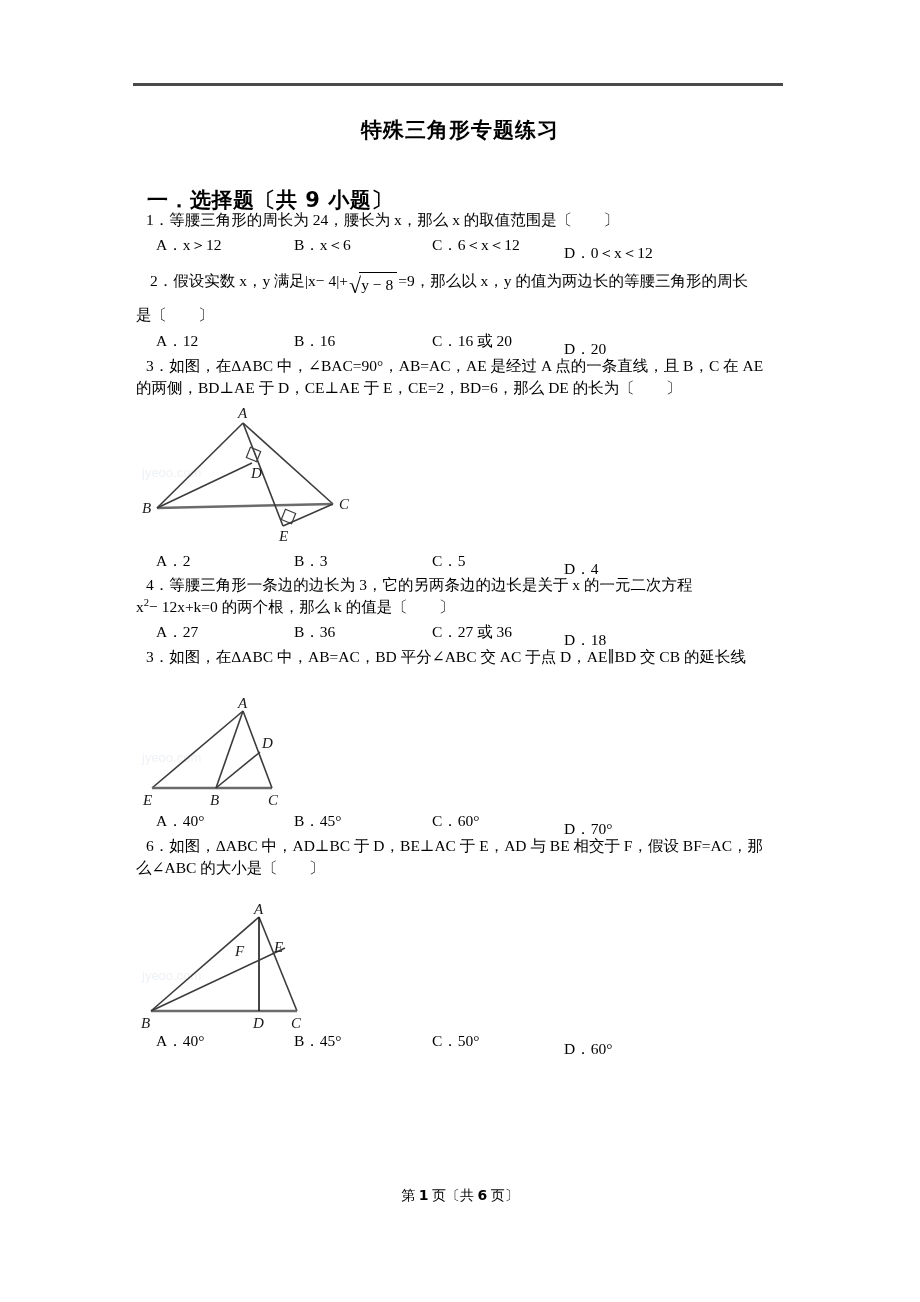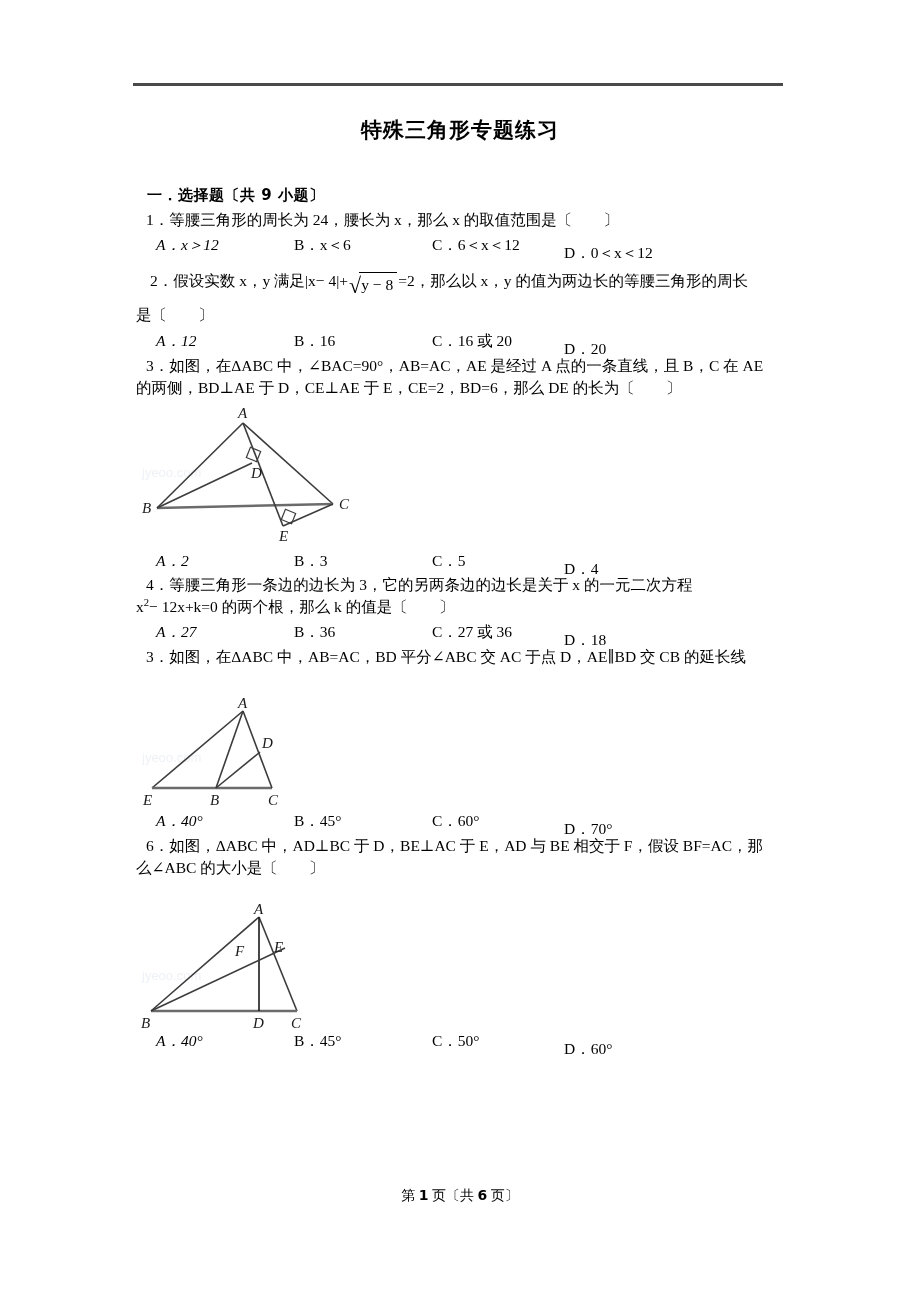--- a/index.html
+++ b/index.html
@@ -37,21 +37,21 @@
     font-size: 21px;
     letter-spacing: 1px;
   }
   
   .section-heading {
     position: absolute;
     left: 147px;
     top: 186px;
     font-family: "DejaVu Sans", "Liberation Sans", sans-serif;
     font-weight: bold;
-    font-size: 15px;
+    font-size: 21px;
     letter-spacing: 0.5px;
   }
   
   .line {
     position: absolute;
     font-size: 15.5px;
     line-height: 22px;
     white-space: nowrap;
   }
   .qline { left: 146px; }
@@ -61,21 +61,21 @@
     position: absolute;
     left: 136px;
     font-size: 15.5px;
     line-height: 22px;
     width: 700px;
   }
   .opt {
     position: absolute;
     white-space: nowrap;
   }
-  .opt-a { left: 20px; font-style: italic; }
+  .opt-a { left: 20px; }
   .opt-b { left: 158px; }
   .opt-c { left: 296px; }
   .opt-d { left: 428px; margin-top: 8px; }
   
   .sqrt-wrap {
     display: inline-block;
     position: relative;
     vertical-align: -4px;
     margin: 0 1px;
   }
@@ -137,21 +137,21 @@
 
   <div class="line qline" style="top:209px;">1．等腰三角形的周长为 24，腰长为 x，那么 x 的取值范围是〔　　〕</div>
   <div class="options" style="top:234px;">
     <span class="opt opt-a">A．x＞12</span>
     <span class="opt opt-b">B．x＜6</span>
     <span class="opt opt-c">C．6＜x＜12</span>
     <span class="opt opt-d">D．0＜x＜12</span>
   </div>
 
   <div class="line" style="left:150px; top:270px;">
-    <span>2．假设实数 x，y 满足|x− 4|+</span><span class="sqrt-wrap"><span class="sqrt-sign">√</span><span class="sqrt-body">y − 8</span></span><span>=2，那么以 x，y 的值为两边长的等腰三角形的周长</span>
+    <span>2．假设实数 x，y 满足|x− 4|+</span><span class="sqrt-wrap"><span class="sqrt-sign">√</span><span class="sqrt-body">y − 8</span></span><span>=9，那么以 x，y 的值为两边长的等腰三角形的周长</span>
   </div>
   <div class="line qcont" style="top:304px;">是〔　　〕</div>
   <div class="options" style="top:330px;">
     <span class="opt opt-a">A．12</span>
     <span class="opt opt-b">B．16</span>
     <span class="opt opt-c">C．16 或 20</span>
     <span class="opt opt-d">D．20</span>
   </div>
 
   <div class="line qline" style="top:355px;">3．如图，在ΔABC 中，∠BAC=90°，AB=AC，AE 是经过 A 点的一条直线，且 B，C 在 AE</div>

